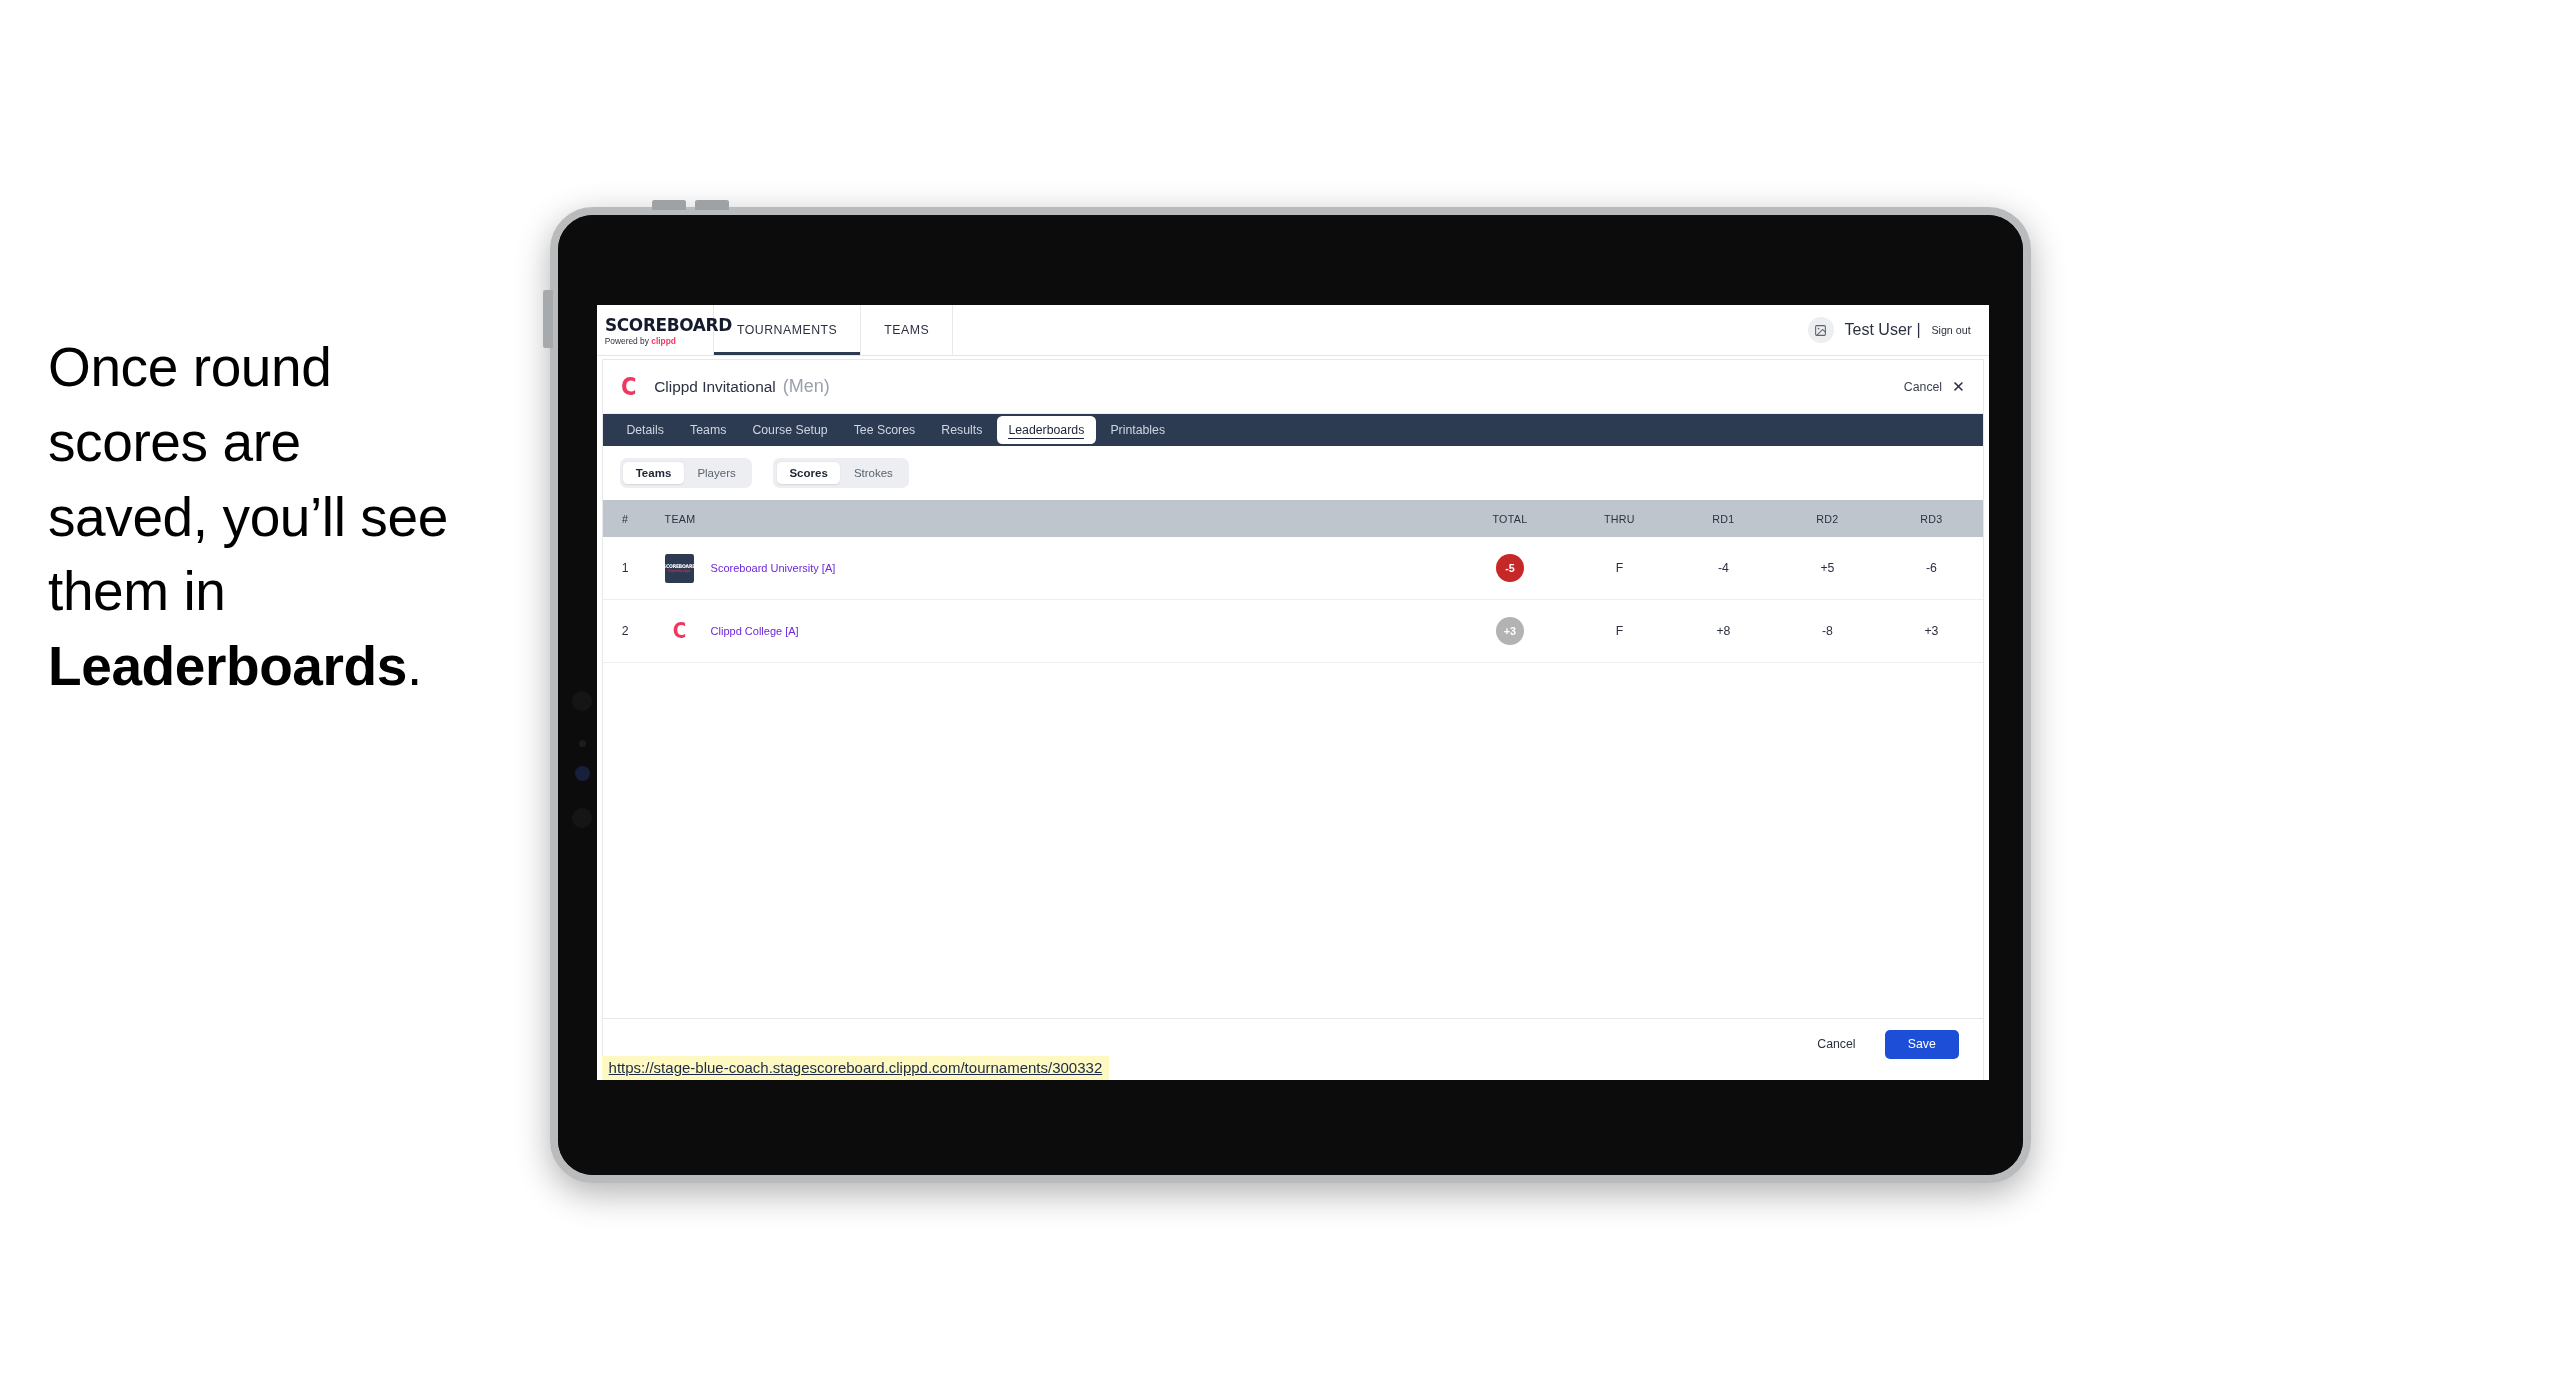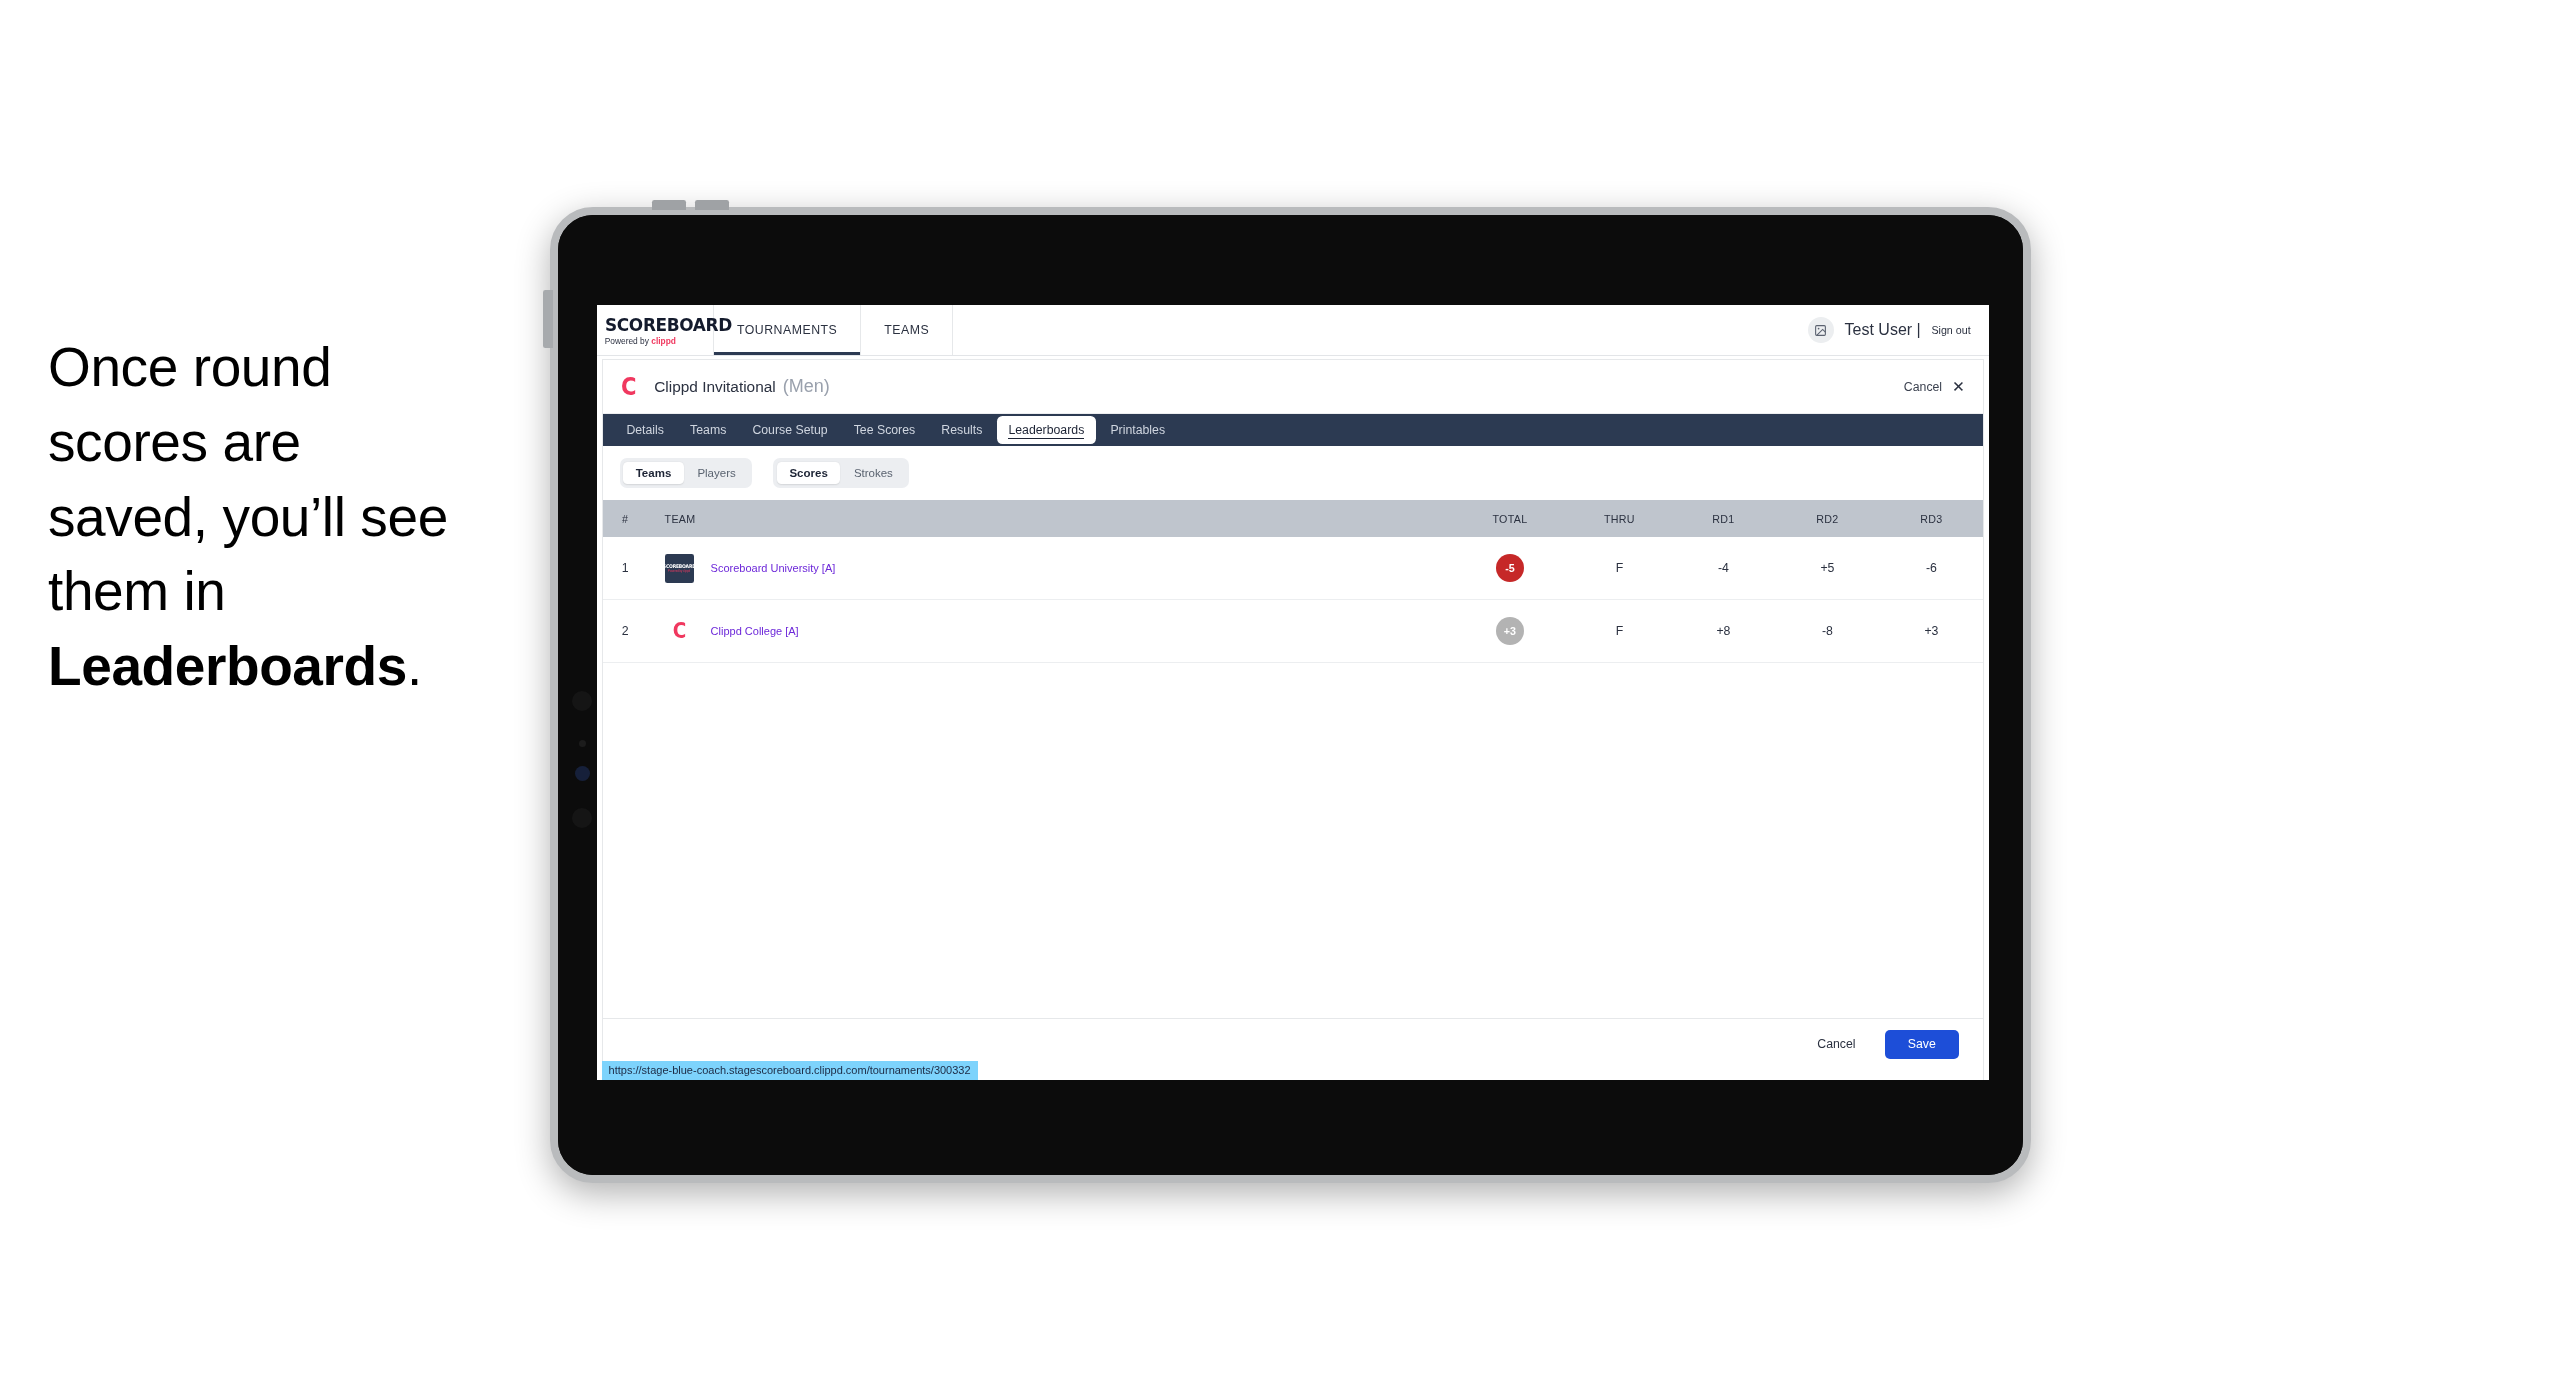--- a/index.html
+++ b/index.html
@@ -253,25 +253,26 @@
     background: #1d4ed8; color: #ffffff;
     font-size: 12.3px; font-weight: 500;
     padding: 7.7px 23px; border-radius: 5px;
     border: none; cursor: pointer;
   }
 
   
   .status-url {
     position: absolute;
     left: 4.6px; bottom: 0;
-    background: #7dd3fc;
+    background: #fef9c3;
     color: #1c2a44;
-    font-size: 11px;
+    font-size: 15px;
     padding: 3.1px 7px 3.8px 7px;
     white-space: nowrap;
+    text-decoration: underline;
   }
 </style>
 </head>
 <body>
 
 <div class="stage">
 
   <div class="caption">
     <div>Once round</div>
     <div>scores are</div>

